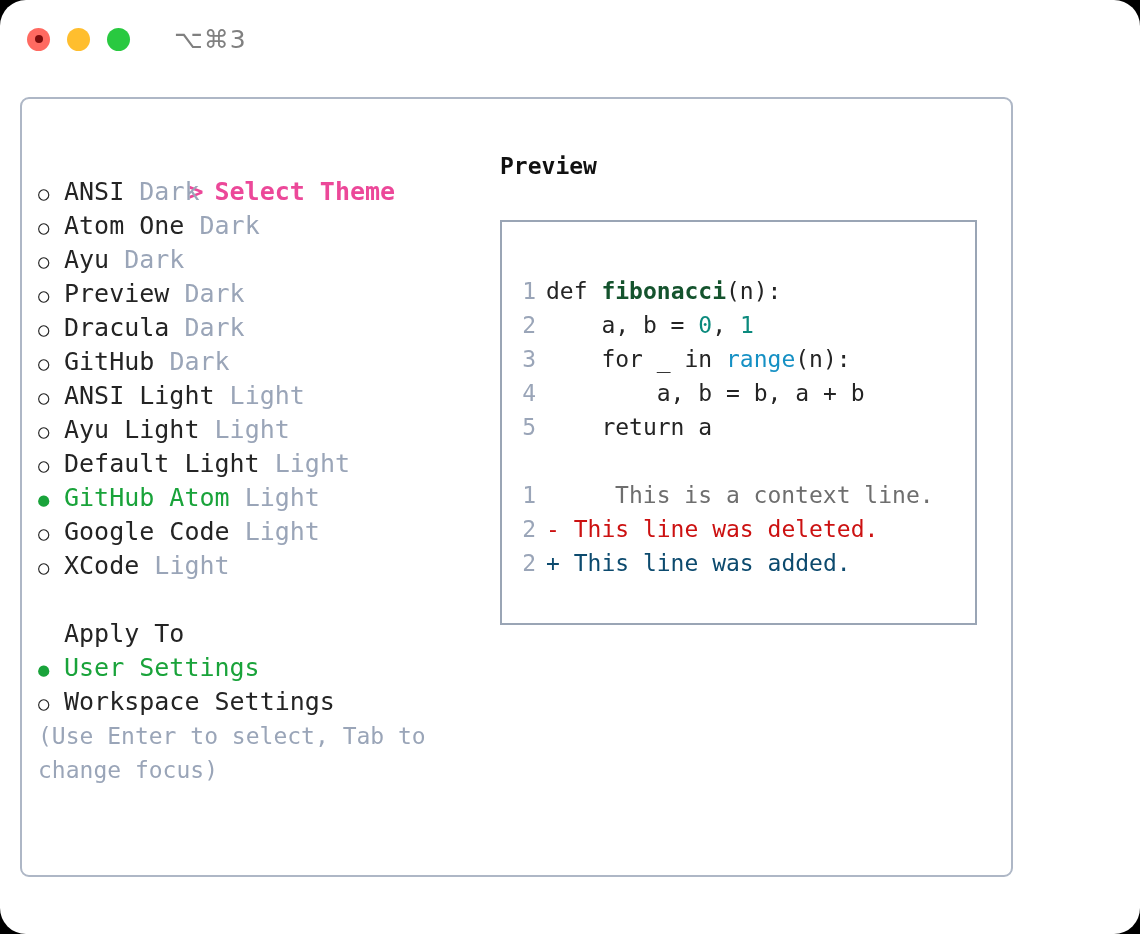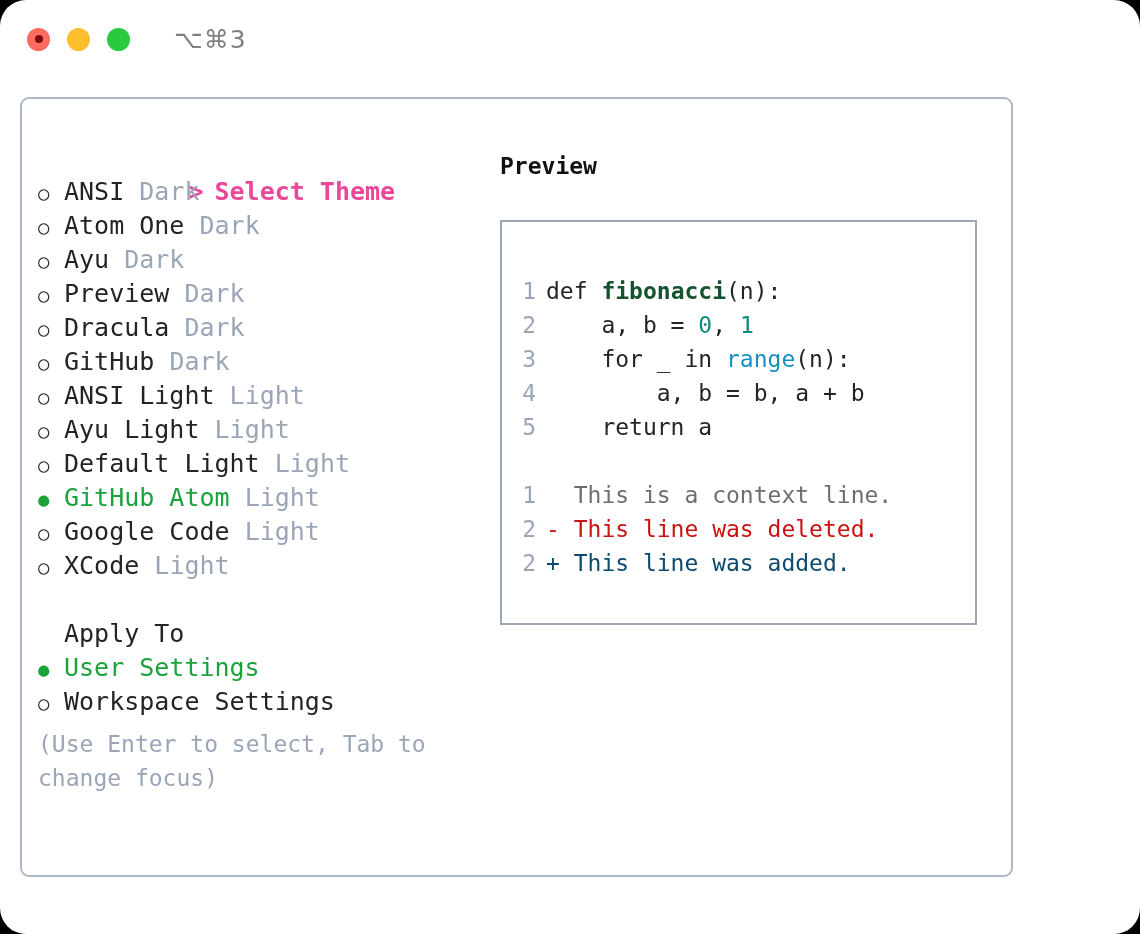--- a/index.html
+++ b/index.html
@@ -102,21 +102,20 @@
   .bullet-open::before  { content: "\25CB"; font-size: 19px; }
   .bullet-fill::before  { content: "\25CF"; font-size: 19px; }
   .sel { color: #19a33a; }
   .muted { color: #9aa5b8; }
   .group-title {
     color: #242424;
     padding-left: 26px;
   }
   .spacer { height: 34px; }
   .hint {
-    margin-top: 8px;
     font-size: 23px;
     line-height: 34px;
     color: #9aa5b8;
     white-space: pre-wrap;
     width: 410px;
   }
 
   
   .right-col {
     position: absolute;
@@ -153,21 +152,21 @@
     color: #9aa5b8;
     padding-right: 10px;
     box-sizing: border-box;
   }
   .code-text { flex: 1; }
   .blank-line { height: 34px; }
 
   .tok-fn   { color: #14532d; font-weight: bold; }
   .tok-num  { color: #0b8a7d; }
   .tok-blue { color: #1590c4; }
-  .d-ctx    { color: #6e6e6e; }
+  .d-ctx    { color: #6e6e6e; text-align: center; }
   .d-del    { color: #cc1111; }
   .d-add    { color: #0c4a6e; }
 </style>
 </head>
 <body>
 
 <div class="screen">
 
   <div class="titlebar">
     <div class="lights">

